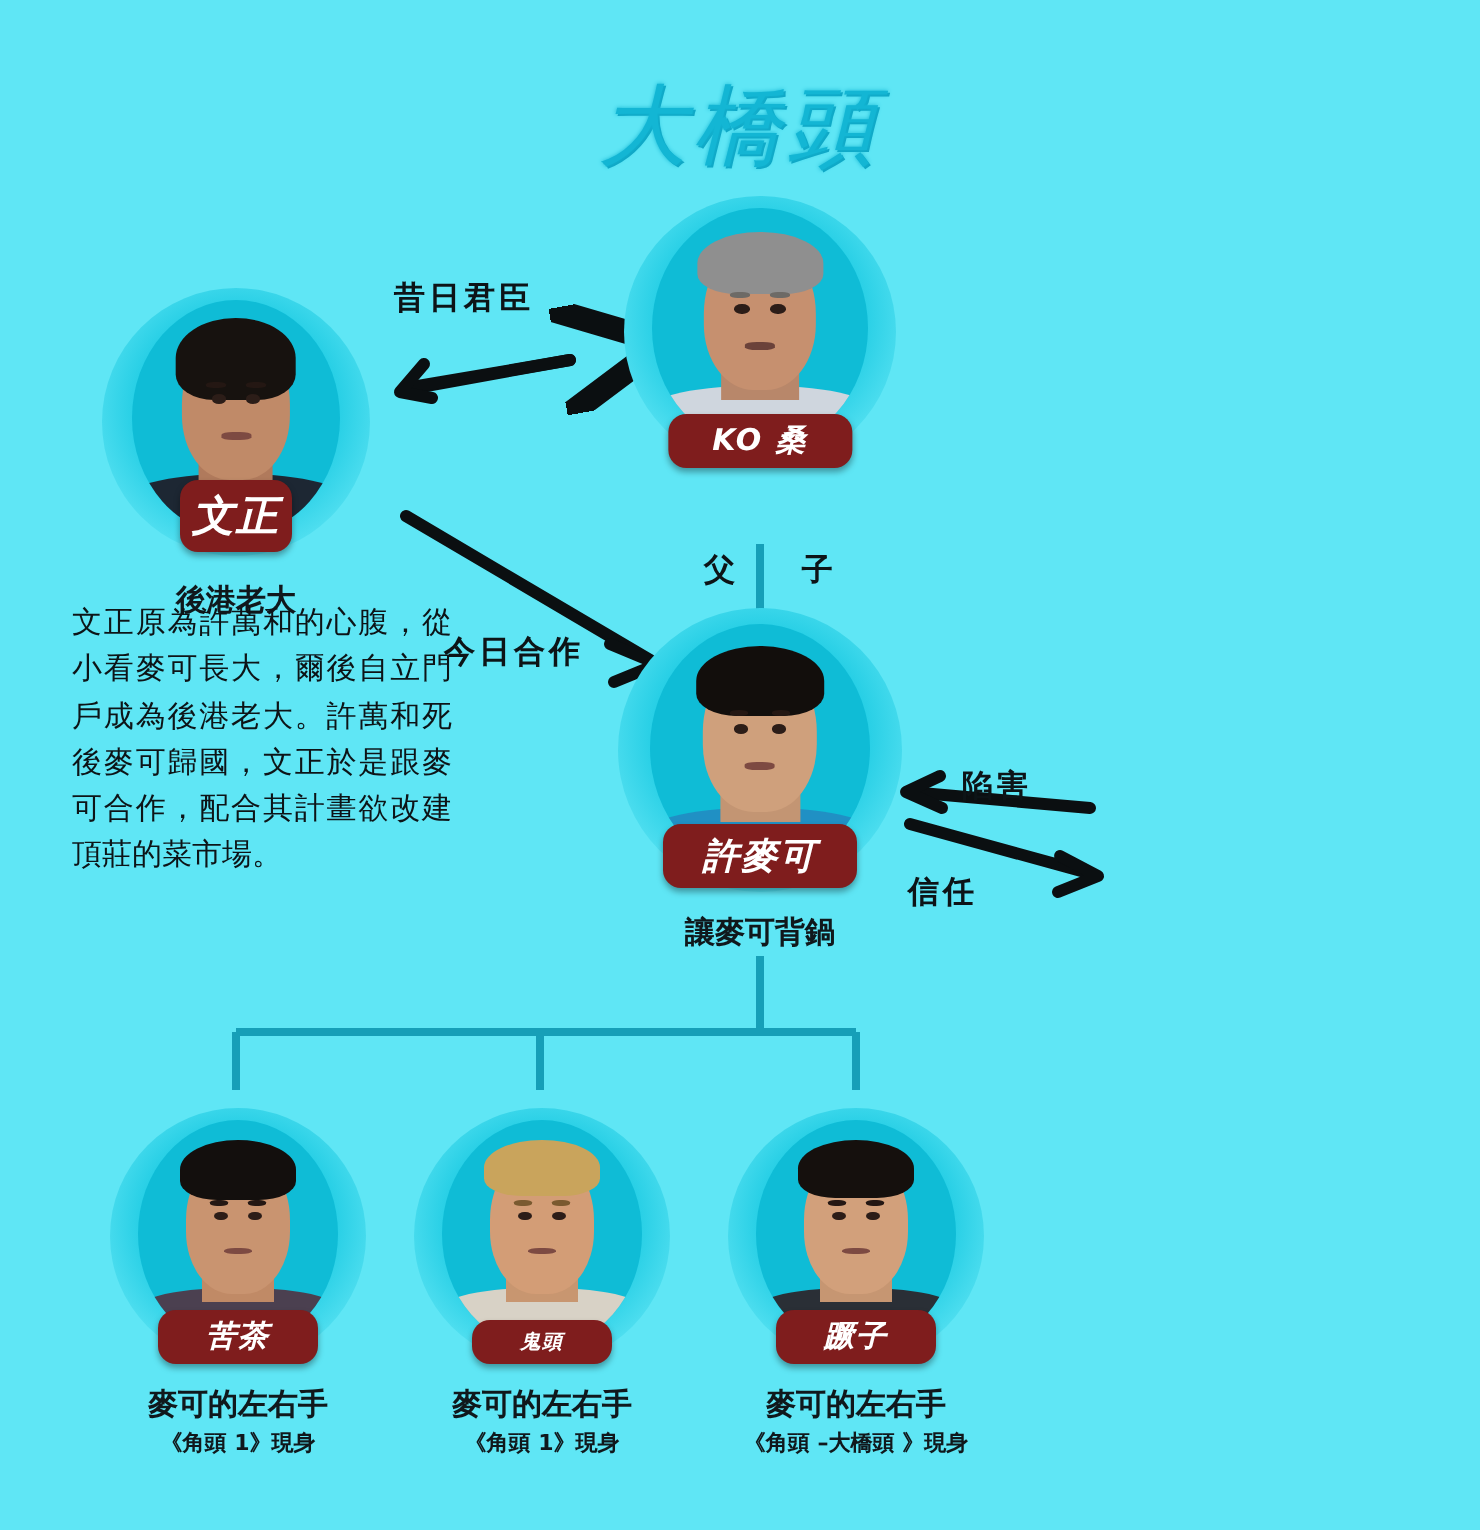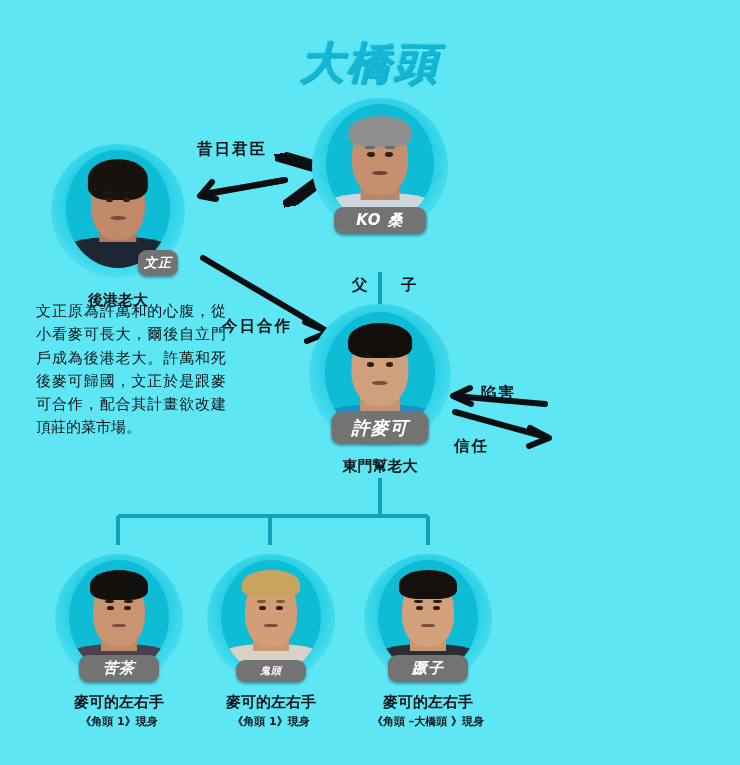--- a/index.html
+++ b/index.html
@@ -20,21 +20,21 @@
   }
 
   
   .title {
     position: absolute;
     left: 0;
     top: 34px;
     width: 740px;
     text-align: center;
     font-size: 44px;
-    font-weight: 700;
+    font-weight: 400;
     font-style: italic;
     letter-spacing: 3px;
     color: #13b6d4;
     text-shadow: 0 0 2px #13b6d4, 1px 1px 0 #0fa6c4;
     font-family: "DejaVu Sans", "Liberation Sans", sans-serif;
   }
 
   
   #lines {
     position: absolute;
@@ -93,21 +93,21 @@
   .face .brow  { position:absolute; top:35%; width:9%; height:2.5%;
                     border-radius:40%; background:#241713; }
   .face .browL { left:36%; }
   .face .browR { right:36%; }
 
   
   .badge {
     position: absolute;
     left: 50%;
     transform: translateX(-50%);
-    background: #737373;
+    background: #7f1d1d;
     color: #fff;
     border-radius: 9px;
     font-weight: 900;
     font-style: italic;
     letter-spacing: 1px;
     white-space: nowrap;
     text-align: center;
     box-shadow: 0 2px 3px rgba(0,0,0,.35);
     font-family: "DejaVu Sans", "Liberation Sans", sans-serif;
   }
@@ -201,21 +201,21 @@
         <div class="shoulder" style="background:#1d2733;"></div>
         <div class="neck" style="background:#b07a5c; bottom:22%;"></div>
         <div class="head" style="background:#c08a68;"></div>
         <div class="hair" style="background:#17120f;"></div>
         <div class="brow browL"></div>
           <div class="brow browR"></div>
         <div class="eyeL"></div>
           <div class="eyeR"></div>
         <div class="mouth"></div>
       </div>
-      <div class="badge" style="bottom:-4px; padding:4px 6px; font-size:13px;margin-left:40px;">文正</div>
+      <div class="badge" style="bottom:-4px; padding:4px 6px; font-size:21px;">文正</div>
     </div>
     <div class="role" style="margin-top:18px;">後港老大</div>
   </div>
 
   <div class="para" style="left:36px; top:300px; width:190px;">文正原為許萬和的心腹，從小看麥可長大，爾後自立門戶成為後港老大。許萬和死後麥可歸國，文正於是跟麥可合作，配合其計畫欲改建頂莊的菜市場。</div>
 
   <div class="node" style="left:310px; top:104px; width:140px;">
     <div class="portrait-wrap" style="width:140px; height:124px;">
       <div class="glow" style="width:136px; height:136px;"></div>
       <div class="face" style="width:108px; height:120px;">
@@ -244,21 +244,21 @@
         <div class="head" style="background:#cfa07c;"></div>
         <div class="hair" style="background:#120e0c; height:28%; top:9%;"></div>
         <div class="brow browL"></div>
           <div class="brow browR"></div>
         <div class="eyeL"></div>
           <div class="eyeR"></div>
         <div class="mouth"></div>
       </div>
       <div class="badge" style="bottom:-6px; padding:4px 20px; font-size:18px;">許麥可</div>
     </div>
-    <div class="role" style="margin-top:18px;">東門幫老大</div>
+    <div class="role" style="margin-top:18px;">讓麥可背鍋</div>
   </div>
 
 
 
   <div class="node" style="left:48px; top:560px; width:142px;">
     <div class="portrait-wrap" style="width:142px; height:116px;">
       <div class="glow" style="width:128px; height:128px;"></div>
       <div class="face" style="width:100px; height:114px;">
         <div class="bg"></div>
         <div class="shoulder" style="background:#4b4050;"></div>

